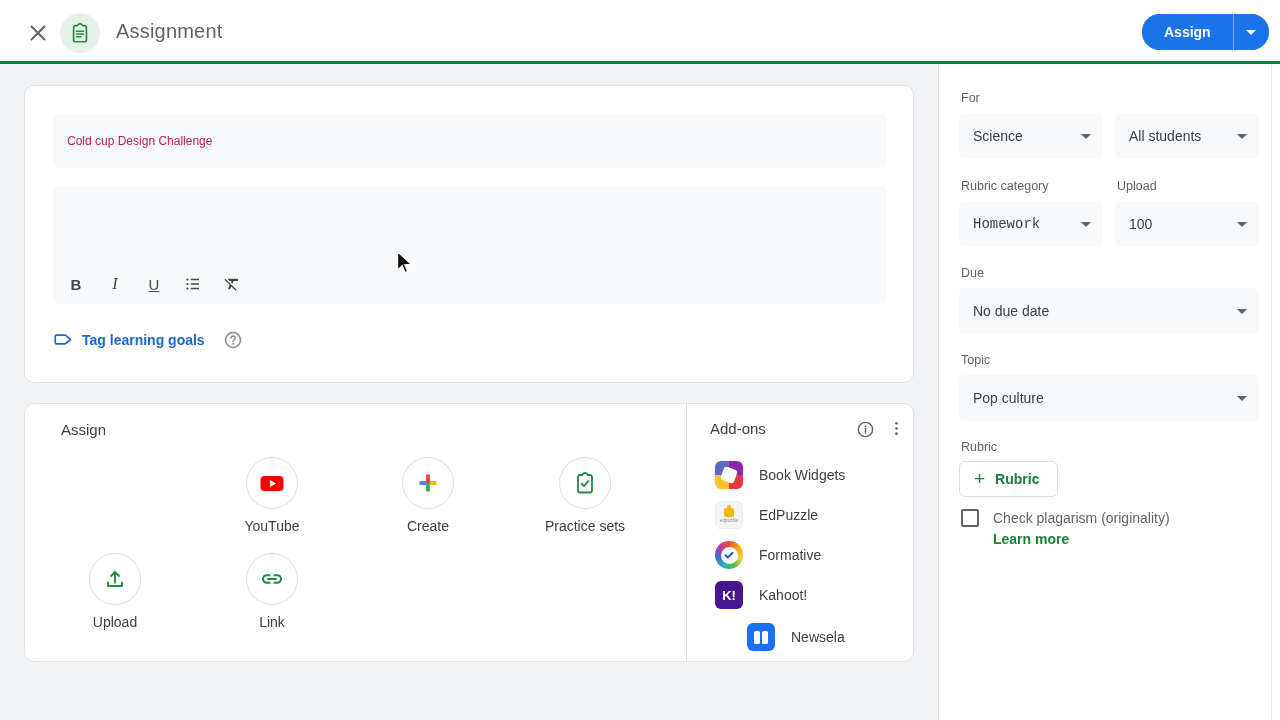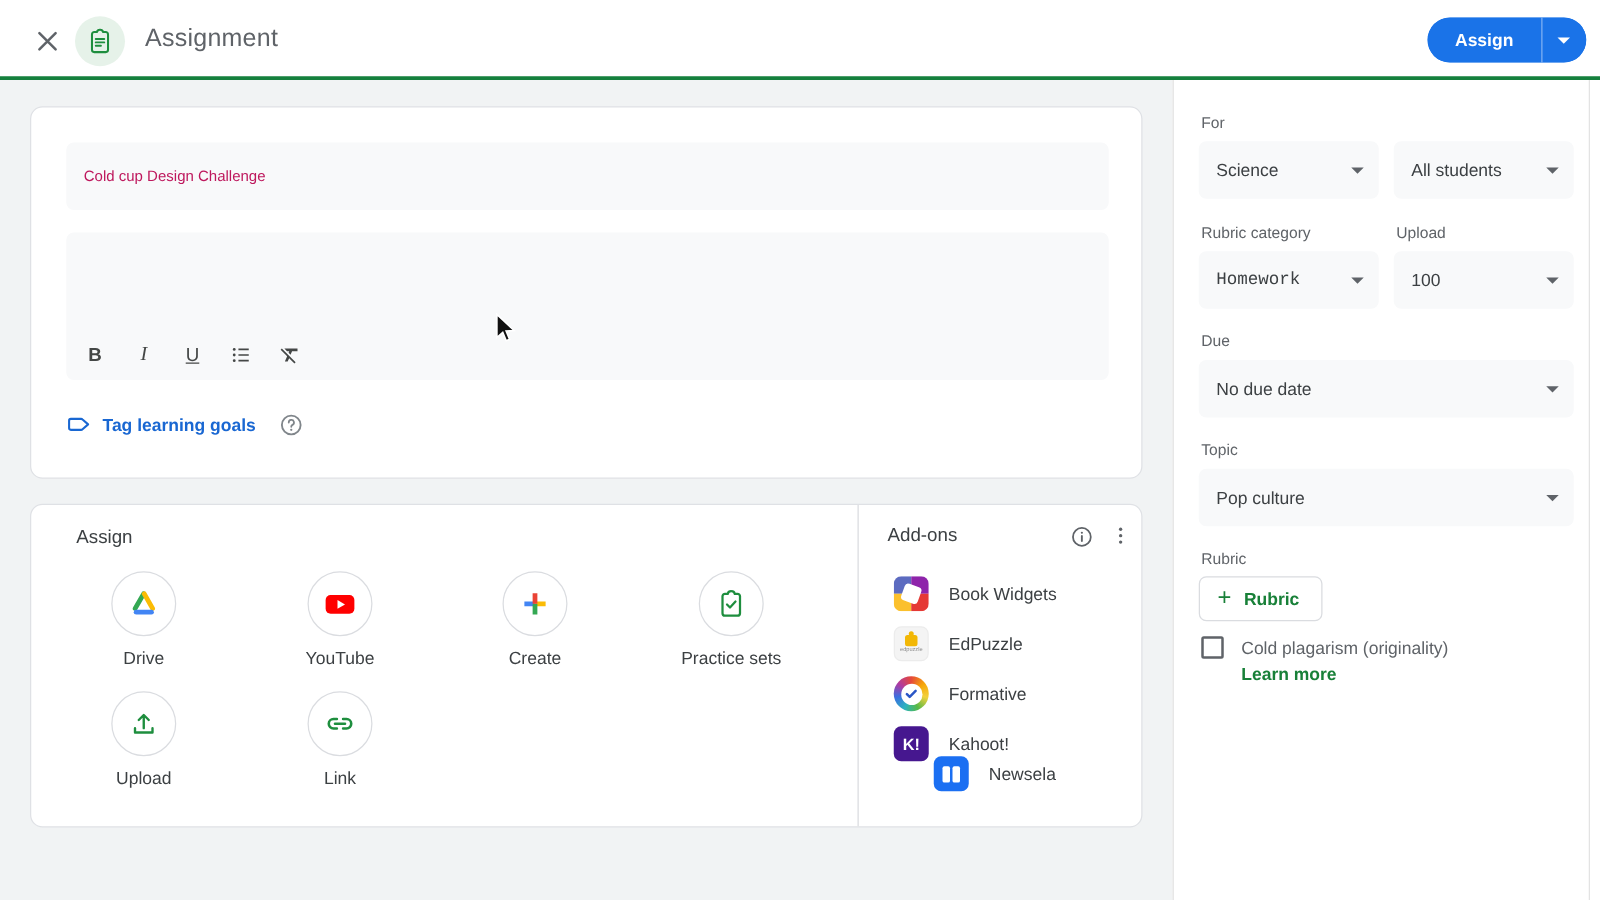--- a/index.html
+++ b/index.html
@@ -138,30 +138,20 @@
             <path d="M9.6 9.6a2.5 2.5 0 1 1 3.6 2.3c-.8.4-1.2.9-1.2 1.8" fill="none" stroke="#80868b" stroke-width="1.7" stroke-linecap="round"></path>
             <circle cx="12" cy="16.6" r="1.1" fill="#80868b"></circle>
           </svg>
         </button>
       </div>
     </section>
 
     <section class="card card-attach">
       <div class="attach-heading">Assign</div>
 
-      <div class="tile" style="left:30px; top:53px;">
-        <div class="tile-circle">
-          <svg width="26" height="26" viewBox="0 0 24 24">
-            <path d="M11.9 4.7 5.7 15.4" stroke="#34a853" stroke-width="3.6" stroke-linecap="round" fill="none"></path>
-            <path d="M12.4 4.7 18.5 15.4" stroke="#fbbc05" stroke-width="3.6" stroke-linecap="round" fill="none"></path>
-            <path d="M6.4 18.2h11.3" stroke="#4285f4" stroke-width="3.6" stroke-linecap="round" fill="none"></path>
-          </svg>
-        </div>
-        <div class="tile-label">Drive</div>
-      </div>
 
       <div class="tile" style="left:187px; top:53px;">
         <div class="tile-circle">
           <svg width="26" height="26" viewBox="0 0 26 26">
             <rect x="1.5" y="6" width="23" height="15" rx="4" fill="#f00"></rect>
             <path d="M11 10l6 3.5-6 3.5z" fill="#fff"></path>
           </svg>
         </div>
         <div class="tile-label">YouTube</div>
       </div>
@@ -258,21 +248,21 @@
           <div class="addon-label">Formative</div>
         </div>
 
         <div class="addon-row" style="top:177px;">
           <div class="addon-icon kahoot">
               <span>K!</span>
             </div>
           <div class="addon-label">Kahoot!</div>
         </div>
 
-        <div class="addon-row" style="top:201px;padding-left:32px;">
+        <div class="addon-row" style="top:219px;padding-left:32px;">
           <div class="addon-icon newsela">
               <span></span>
               <span></span>
             </div>
           <div class="addon-label">Newsela</div>
         </div>
       </div>
     </section>
   </div>
 
@@ -312,21 +302,21 @@
       <span class="caret"></span>
     </div>
 
     <div class="side-label" style="left:22px; top:376px;">Rubric</div>
     <button class="rubric-btn">
       <span class="rubric-plus">+</span>
       <span class="rubric-text">Rubric</span>
     </button>
 
     <div class="plag-checkbox"></div>
-    <div class="plag-label">Cold plagarism (originality)</div>
+    <div class="plag-label">Check plagarism (originality)</div>
     <div class="learn-more">Learn more</div>
 
     <div class="scroll-line"></div>
   </aside>
 
   <svg class="cursor" width="18" height="26" viewBox="0 0 18 26">
     <path d="M1.5 1.5 V20 l4.7-4.2 2.8 6.8 2.7-1.1-2.8-6.7 6.4-.4z" fill="#111" stroke="#fff" stroke-width="1.3"></path>
   </svg>
 </div>
 

